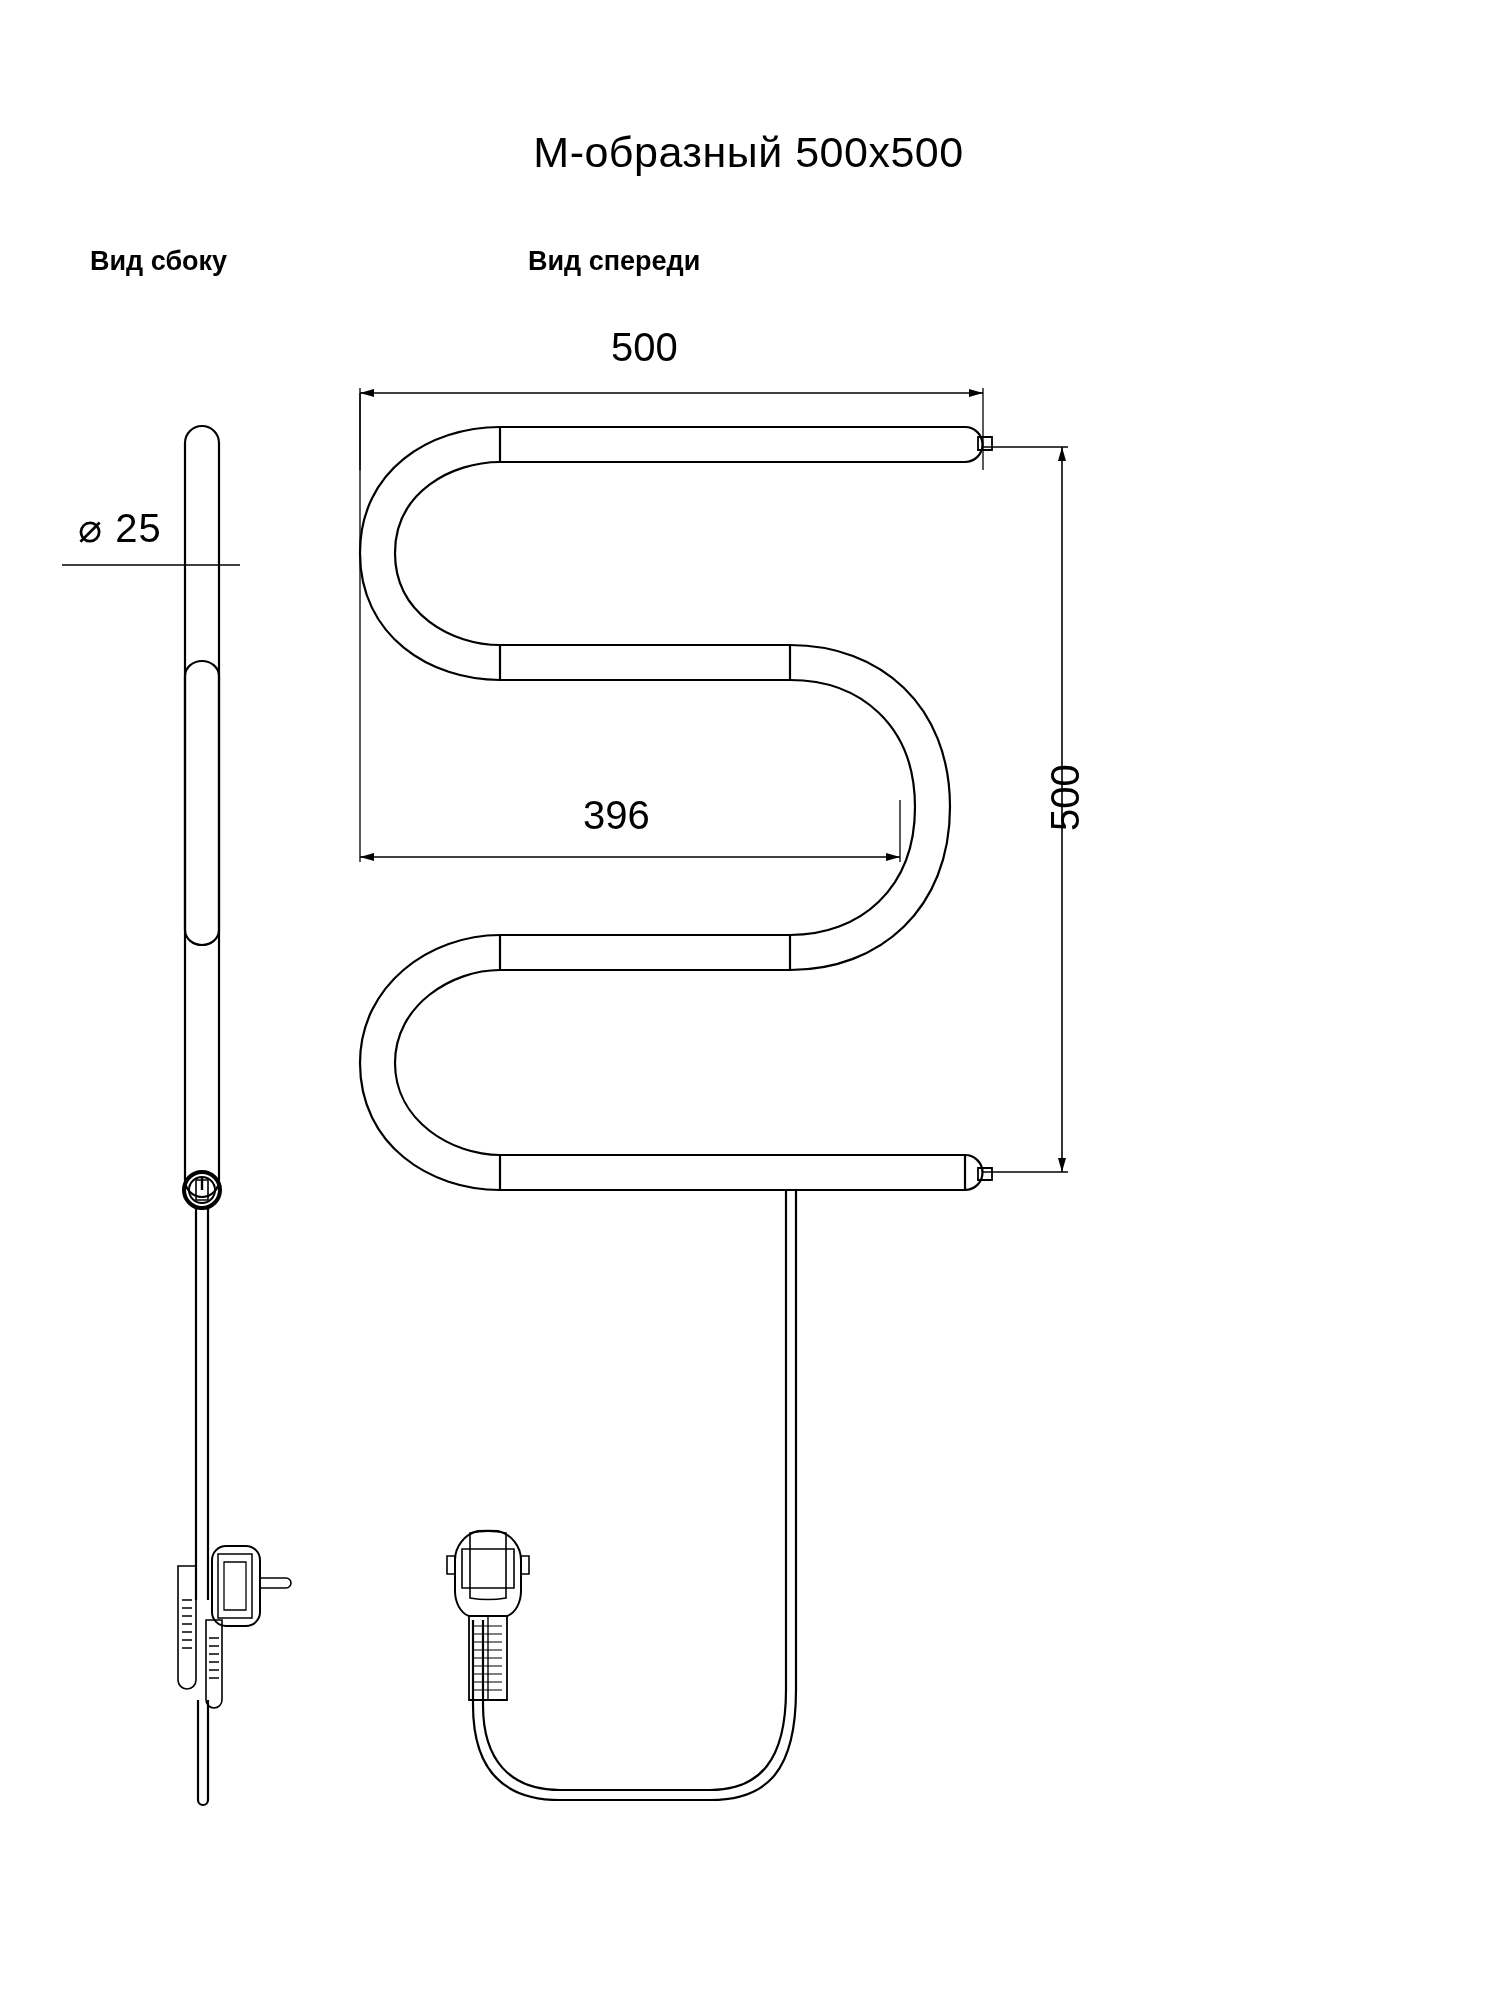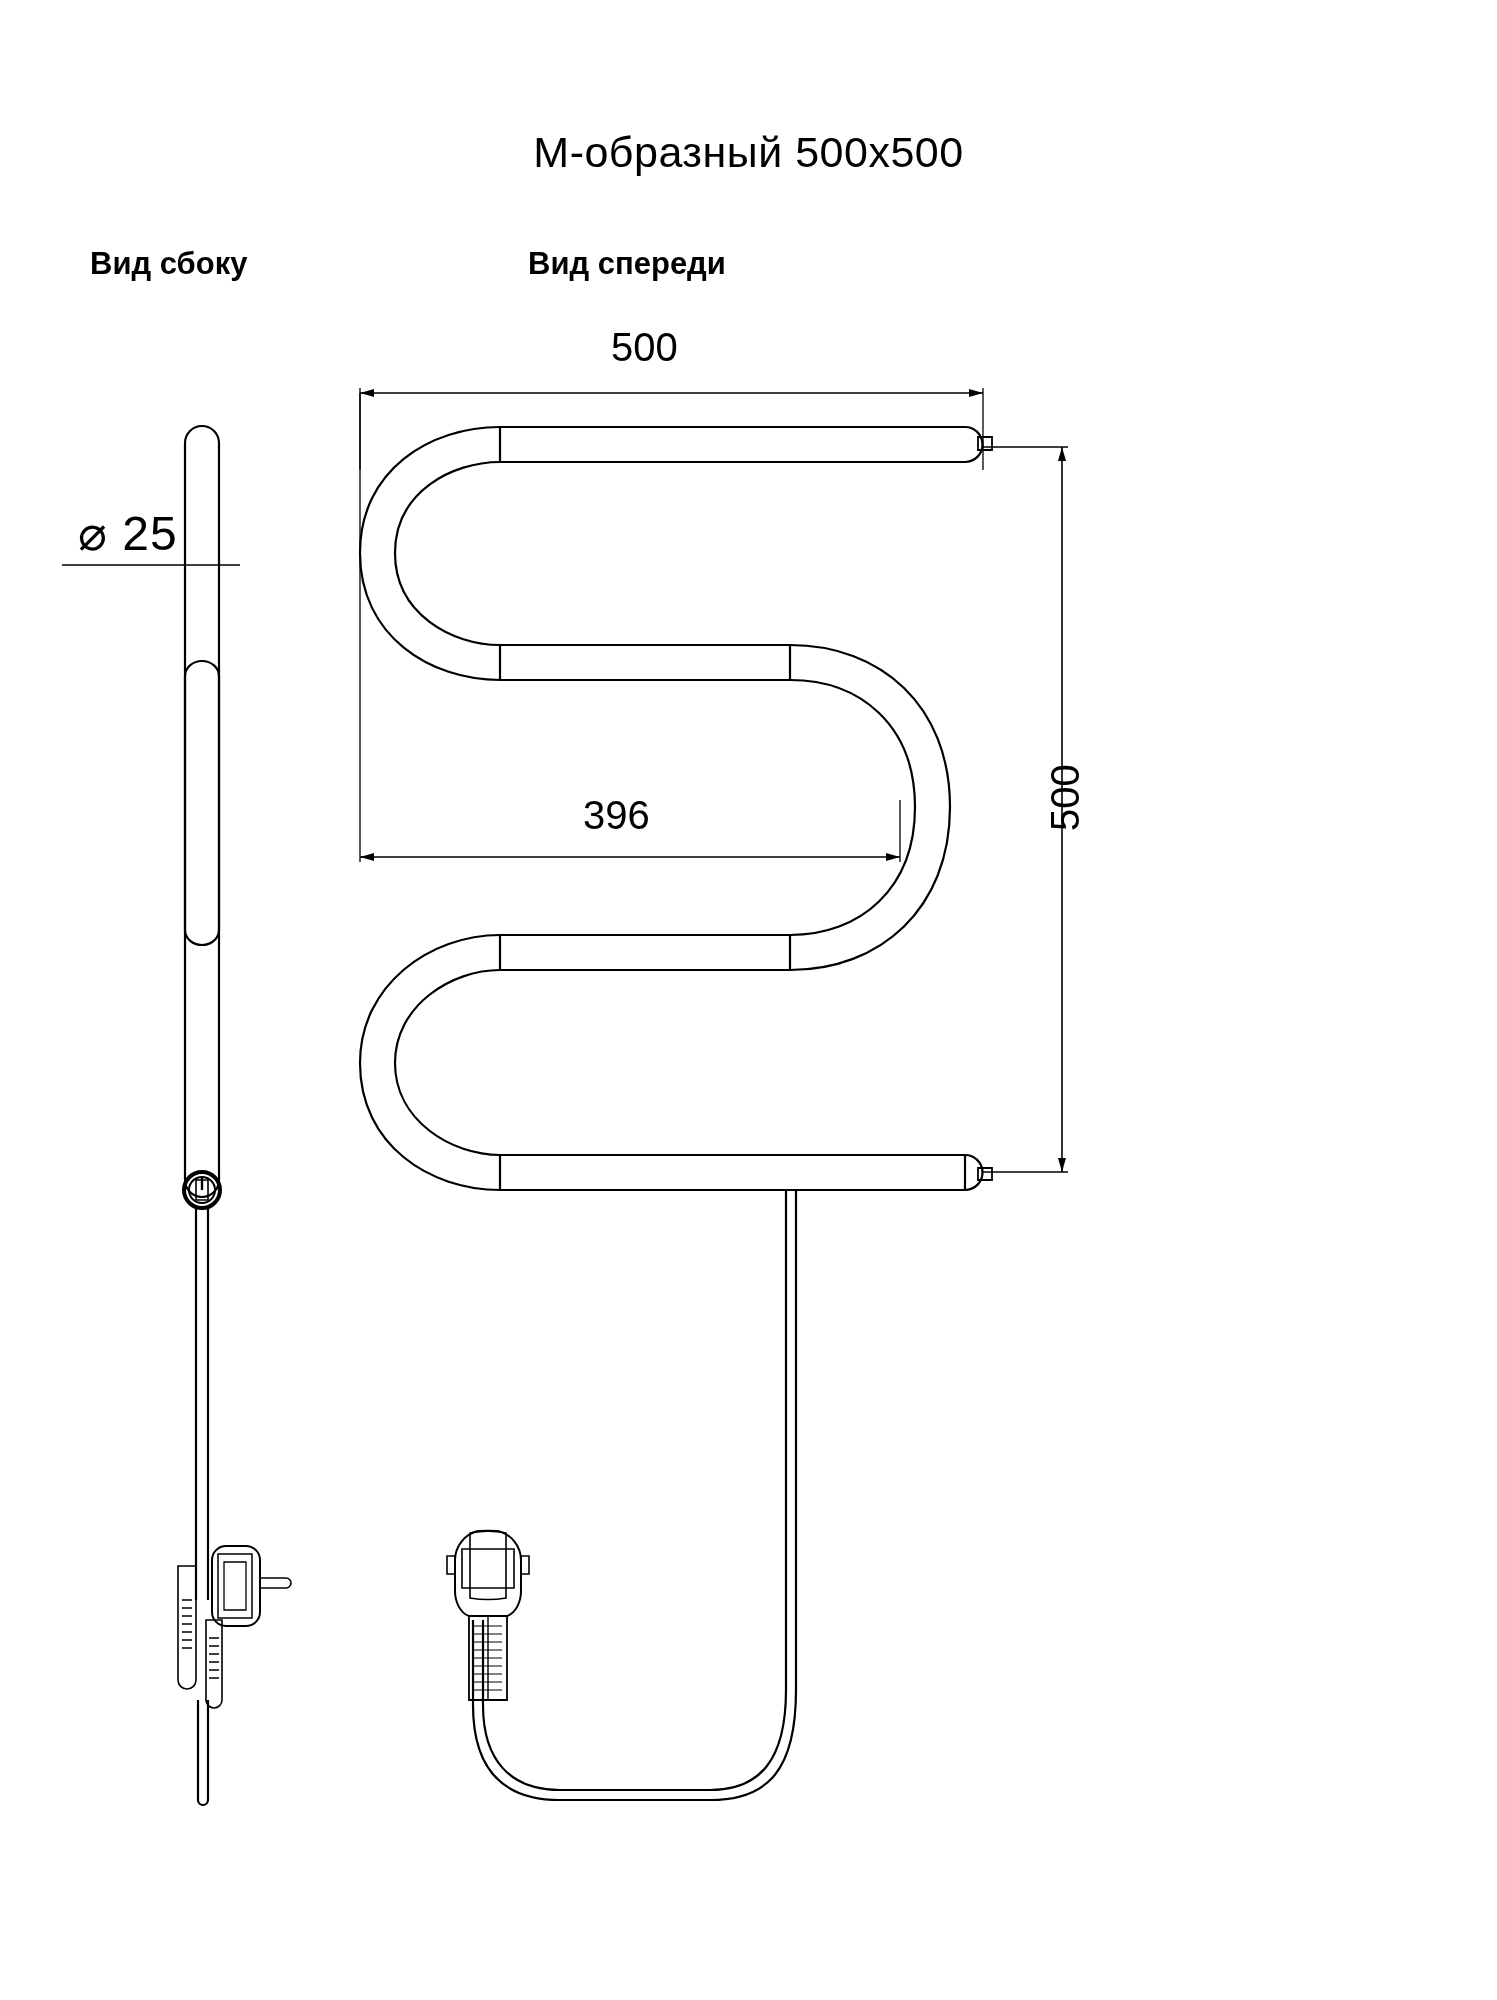--- a/index.html
+++ b/index.html
@@ -32,21 +32,21 @@
     width: 1497px;
     text-align: center;
     top: 128px;
     font-size: 43px;
     font-weight: 400;
     letter-spacing: 0.5px;
     white-space: nowrap;
   }
   .txt-view {
     position: absolute;
-    font-size: 31px;
+    font-size: 27px;
     font-weight: 700;
     white-space: nowrap;
   }
   #label-side-view { left: 90px; top: 246px; }
   #label-front-view { left: 528px; top: 246px; }
 
   .dim-text {
     position: absolute;
     font-size: 40px;
     font-weight: 400;
@@ -56,21 +56,21 @@
   #dim-inner-width { left: 583px; top: 793px; text-align: right; }
   #dim-height-right{
     left: 1005px; top: 775px;
     width: 120px;
     text-align: center;
     transform: rotate(-90deg);
     transform-origin: 50% 50%;
   }
   #dim-diameter {
     left: 78px; top: 505px;
-    font-size: 48px;
+    font-size: 40px;
     letter-spacing: 1px;
   }
 </style>
 </head>
 <body>
 
 <div id="sheet">
 
   <svg id="drawing" width="1497" height="2000" viewBox="0 0 1497 2000">
 

